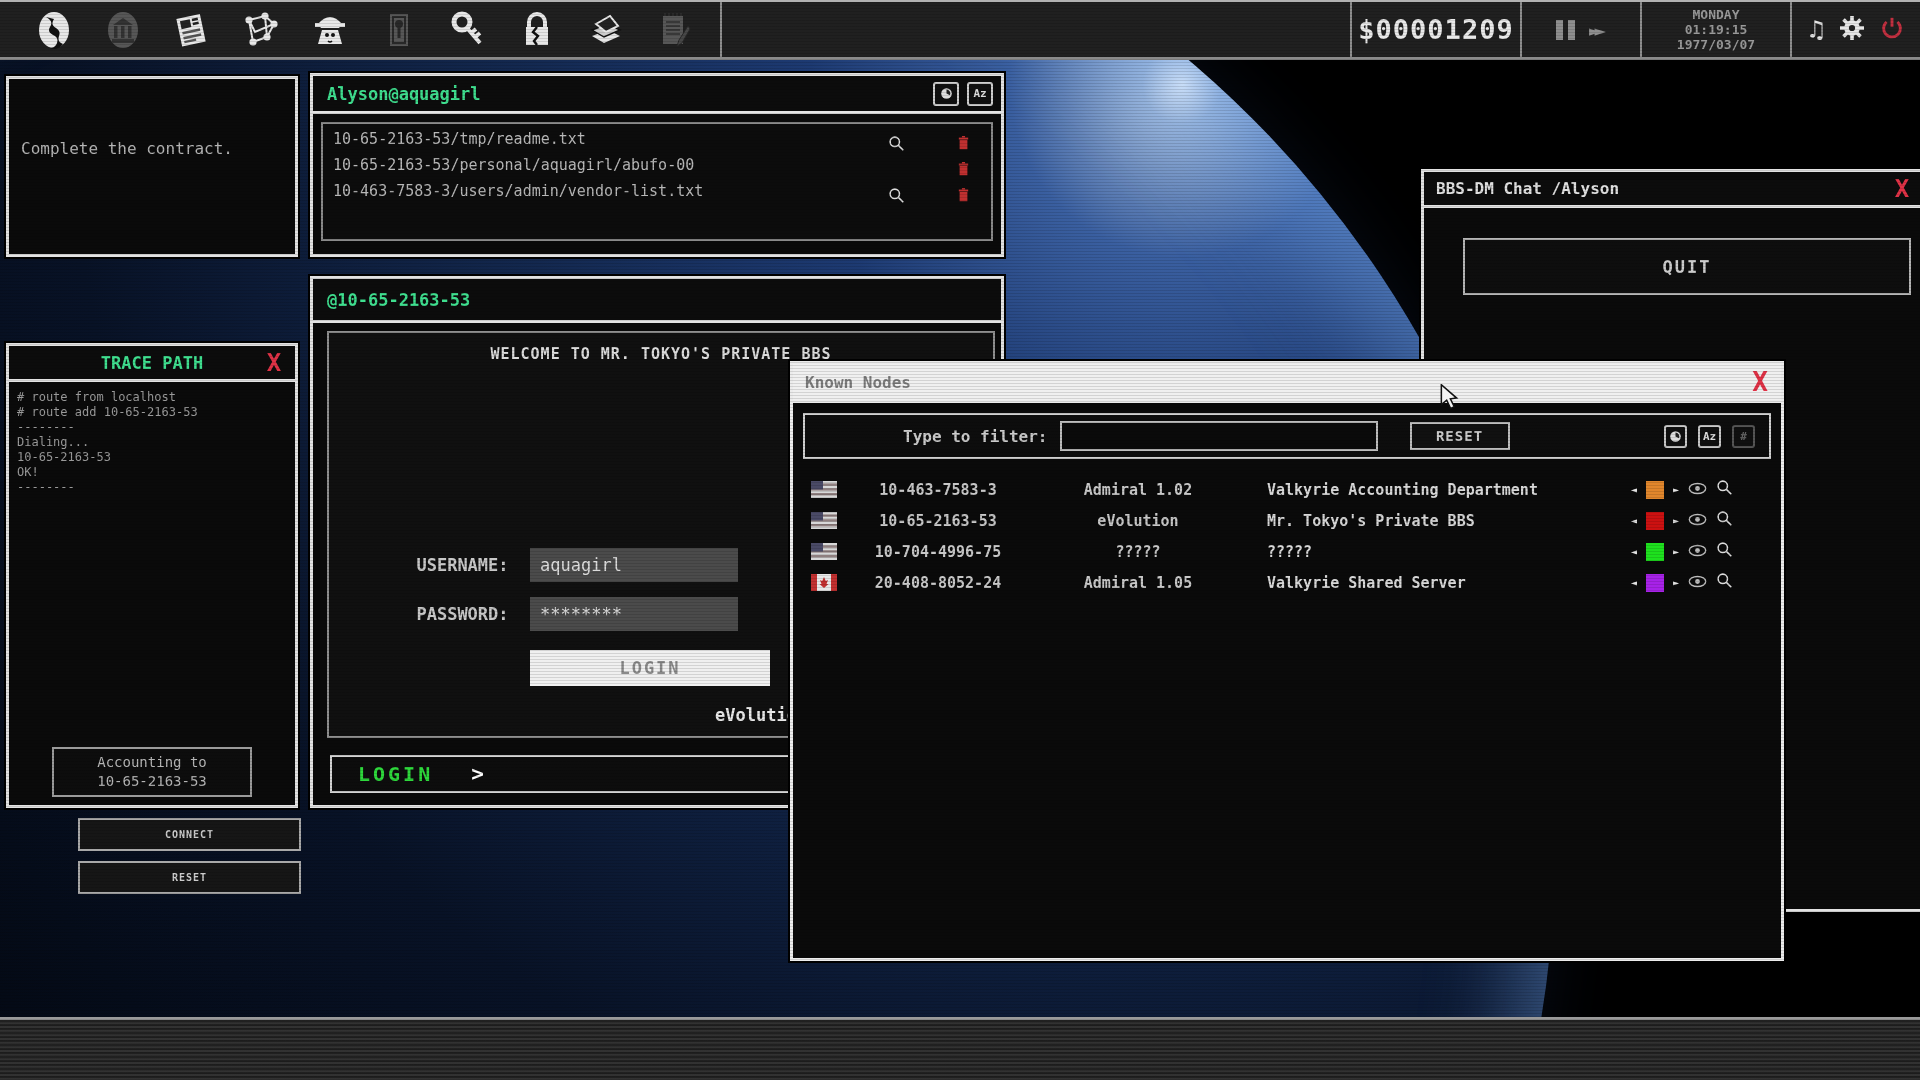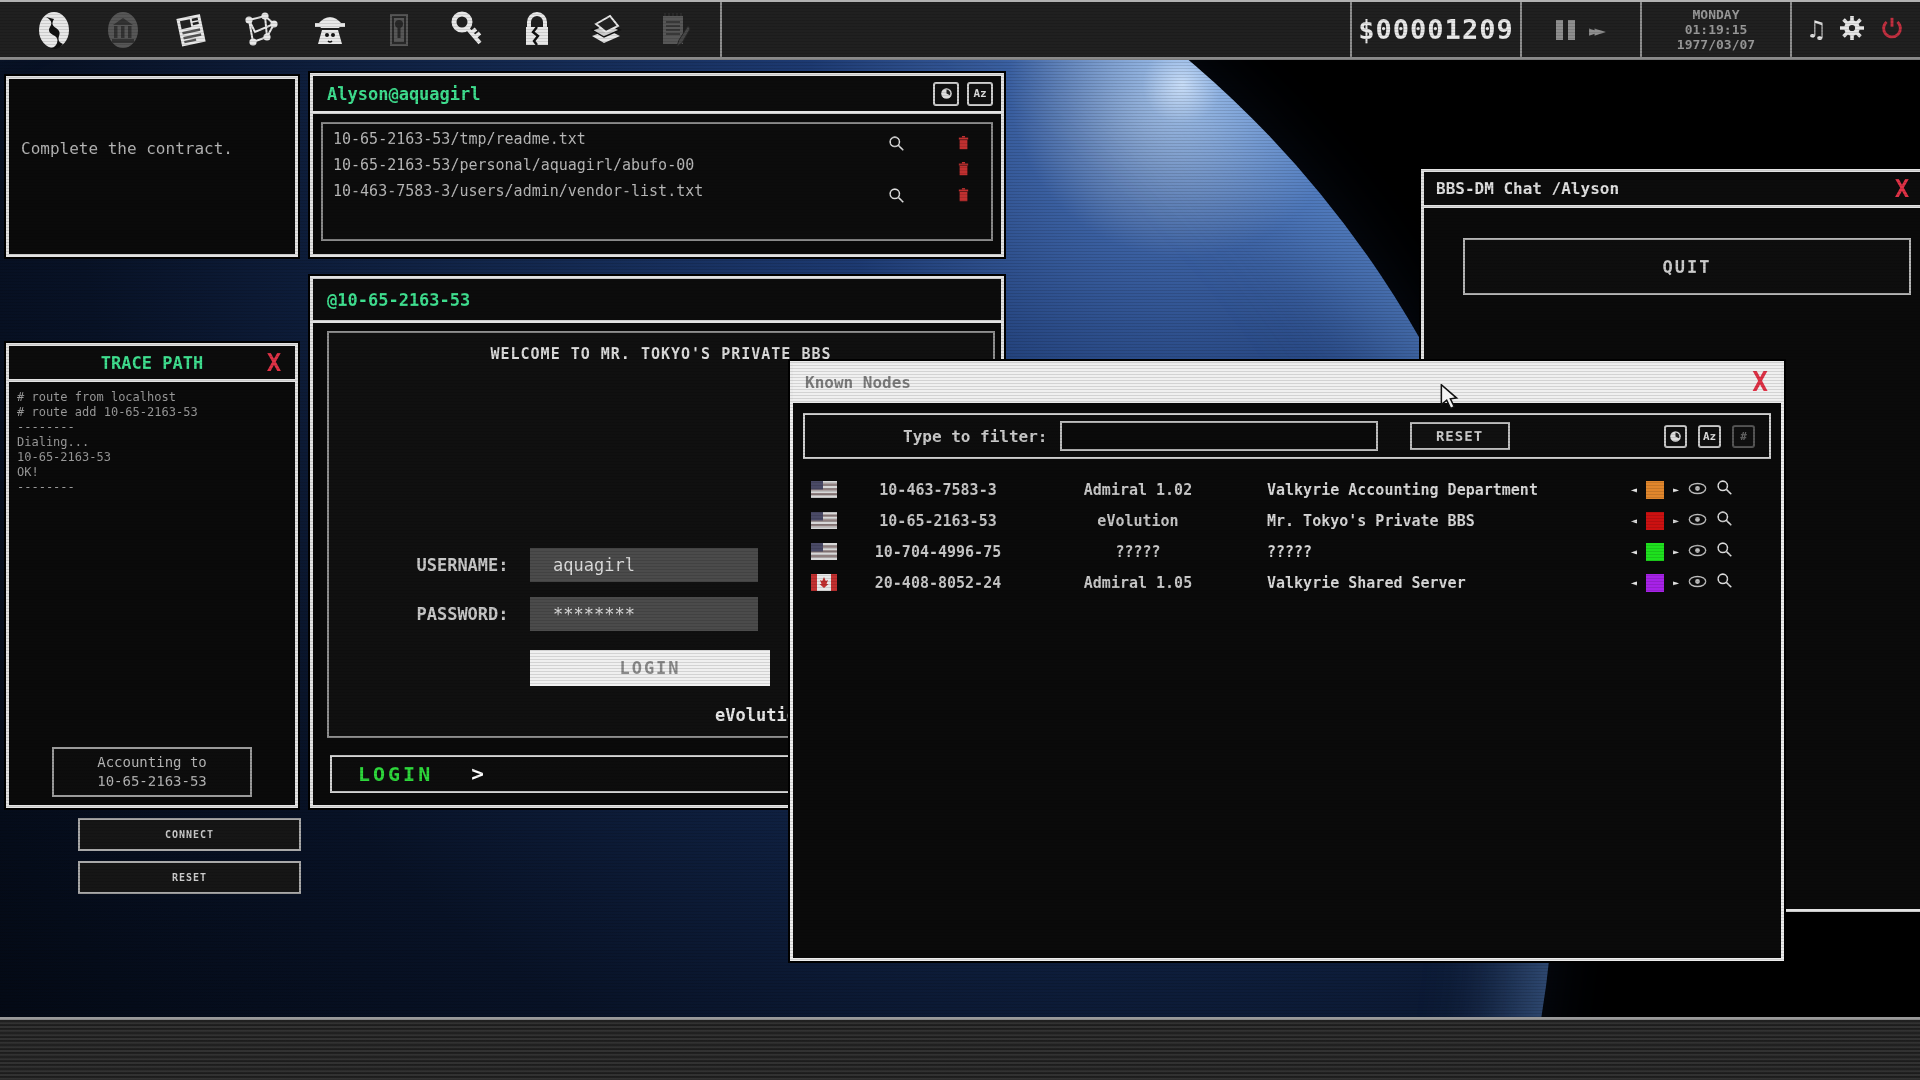--- a/index.html
+++ b/index.html
@@ -86,22 +86,22 @@
   
   #win-node { left:310px; top:276px; width:694px; height:532px; z-index:12; }
   #win-node .wt { height:44px; padding-left:14px; }
   .bbs-panel { position:absolute; left:14px; top:52px; width:668px; height:407px;
     border:2px solid #8f8f8f; background:#101010; }
   .bbs-welcome { text-align:center; padding-top:12px; color:#dcdcdc; font-weight:bold;
     font-size:15px; letter-spacing:1px; }
   .form-row { position:absolute; display:flex; align-items:center; }
   .form-label { color:#c8c8c8; font-size:17px; font-weight:bold; width:115px; text-align:center;
     margin-right:10px; }
-  .tfield { width:228px; height:34px; background:#4b4b4b; border:none; color:#dcdcdc;
-    font-family:inherit; font-size:17px; padding-left:23px; outline:none; }
+  .tfield { width:208px; height:34px; background:#4b4b4b; border:none; color:#dcdcdc;
+    font-family:inherit; font-size:17px; padding-left:10px; outline:none; }
   .login-btn { position:absolute; left:201px; top:317px; width:240px; height:36px; background:#f0f0f0;
     color:#8a8a8a; font-weight:bold; font-size:17px; display:flex; align-items:center;
     justify-content:center; letter-spacing:2px; }
   .brand { position:absolute; left:386px; top:372px; color:#e8e8e8; font-weight:bold; font-size:17px; }
   .cmd-bar { position:absolute; left:17px; top:476px; width:650px; height:38px; border:2px solid #d4d4d4;
     background:#0d0d0d; display:flex; align-items:center; }
   .cmd-label { color:#2ed83c; font-weight:bold; font-size:20px; letter-spacing:3px; padding-left:26px; }
   .cmd-prompt { color:#ffffff; font-weight:bold; font-size:21px; margin-left:38px; }
 
   

